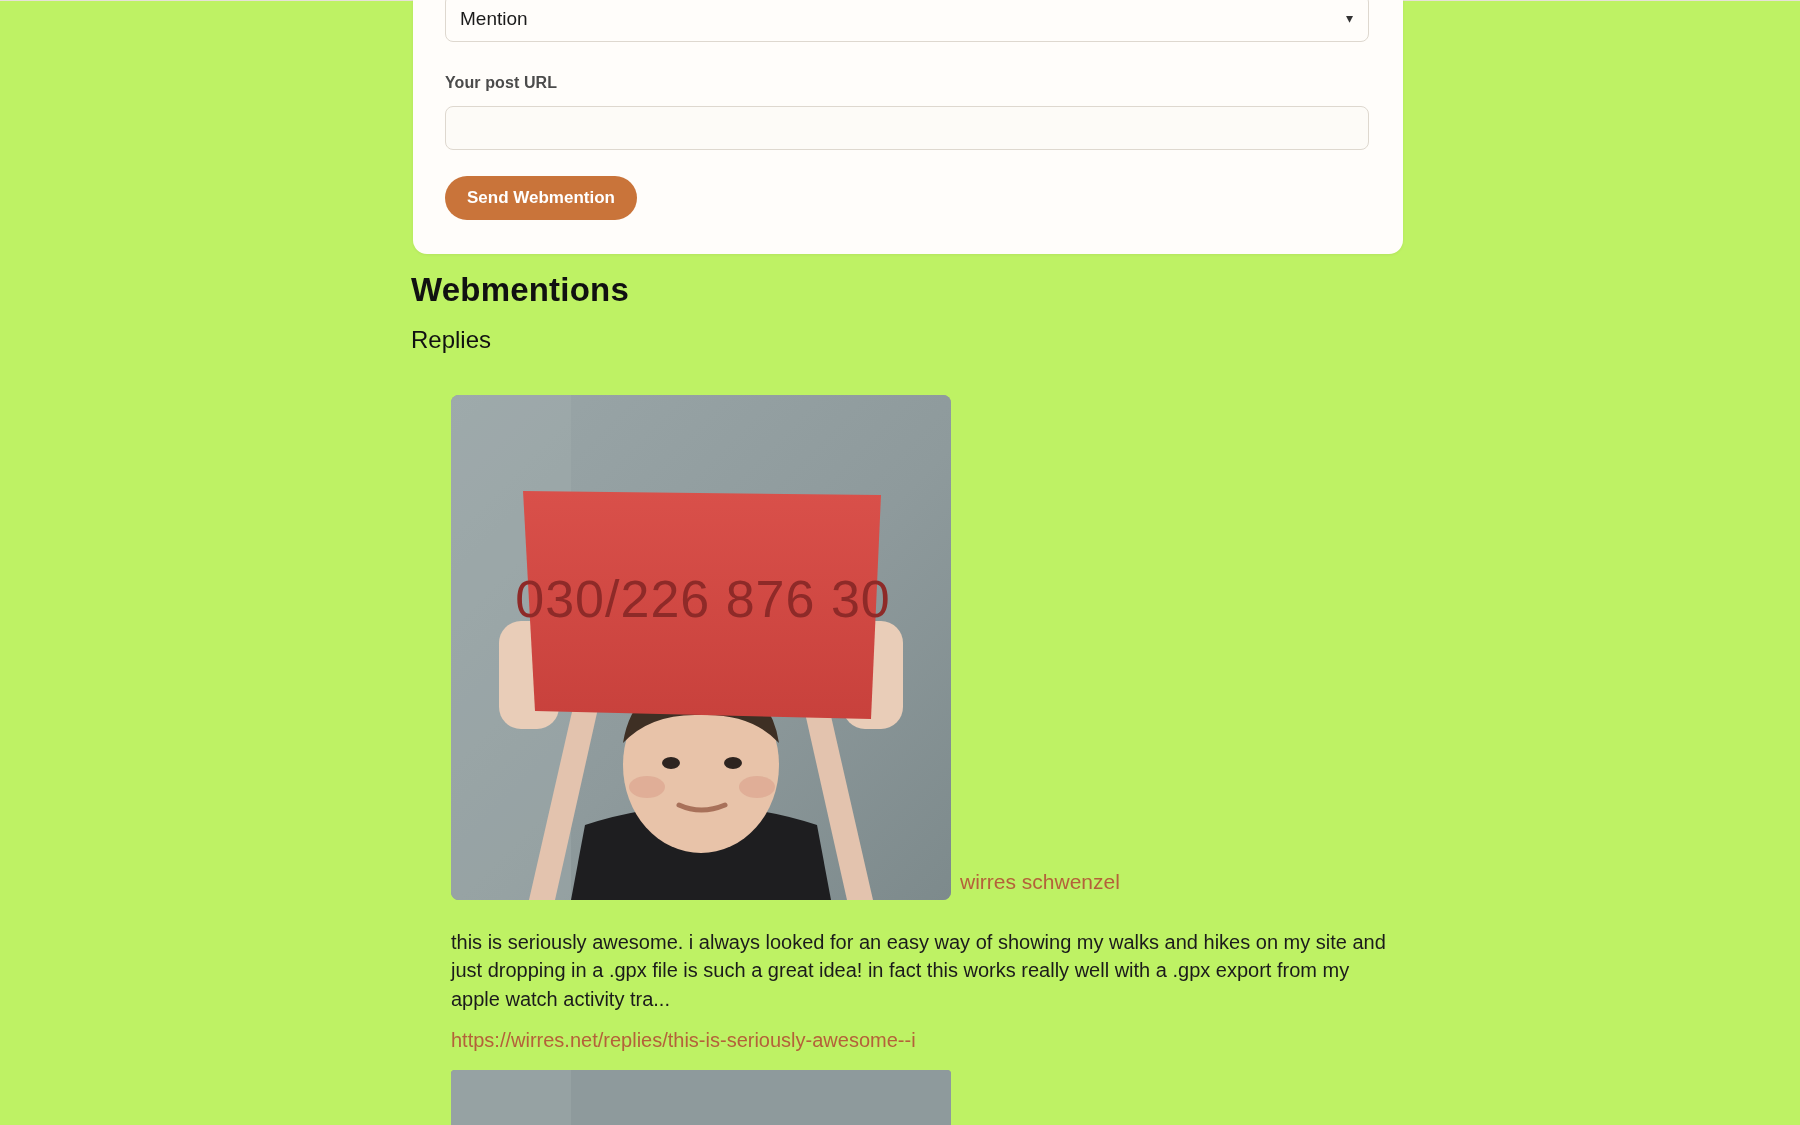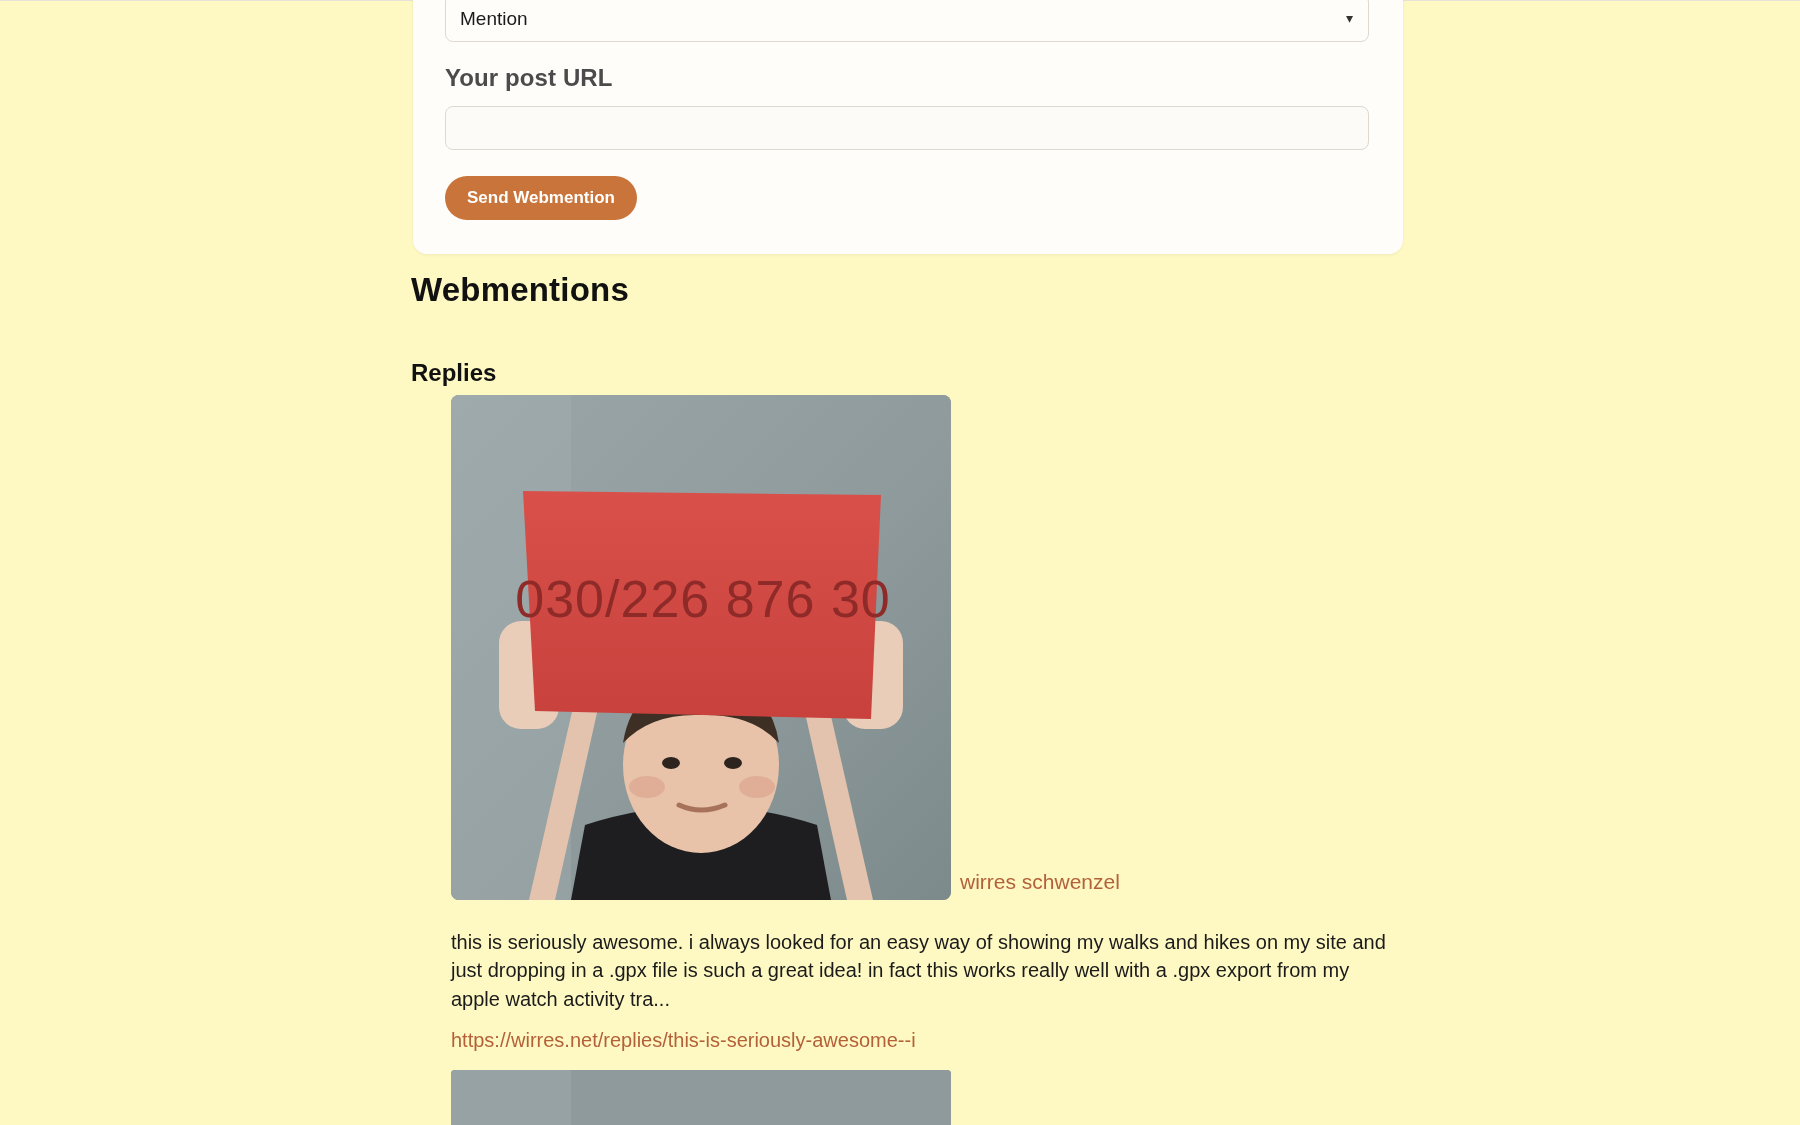--- a/index.html
+++ b/index.html
@@ -9,21 +9,21 @@
     width: 1800px;
     height: 1125px;
     overflow: hidden;
     background: #f6f2ec;
     font-family: "Liberation Sans", sans-serif;
   }
   .page {
     position: relative;
     width: 1800px;
     height: 1125px;
-    background: #fef9c3;
+    background: #bef264;
     overflow: hidden;
   }
 
   
   .form-card {
     position: absolute;
     left: 413px;
     top: -120px;
     width: 990px;
     background: #fffdfa;
@@ -53,22 +53,22 @@
   .select-chevron {
     position: absolute;
     right: 16px;
     top: 17px;
     pointer-events: none;
     color: #333;
     font-size: 14px;
     line-height: 1;
   }
   .field-label {
-    margin-top: 22px;
-    font-size: 24px;
+    margin-top: 32px;
+    font-size: 16px;
     font-weight: bold;
     color: #4b4b4b;
     letter-spacing: 0.1px;
   }
   input.url-input {
     margin-top: 14px;
     display: block;
     width: 924px;
     height: 44px;
     border: 1px solid #ded8cf;
@@ -100,23 +100,23 @@
     top: 271px;
     font-size: 33px;
     font-weight: bold;
     color: #111111;
     letter-spacing: 0.2px;
     text-align: center;
   }
   .h-replies {
     position: absolute;
     left: 411px;
-    top: 359px;
+    top: 326px;
     font-size: 24px;
-    font-weight: bold;
+    font-weight: normal;
     color: #111111;
     text-align: right;
   }
 
   
   .reply-list {
     position: absolute;
     left: 411px;
     top: 395px;
     width: 1000px;

